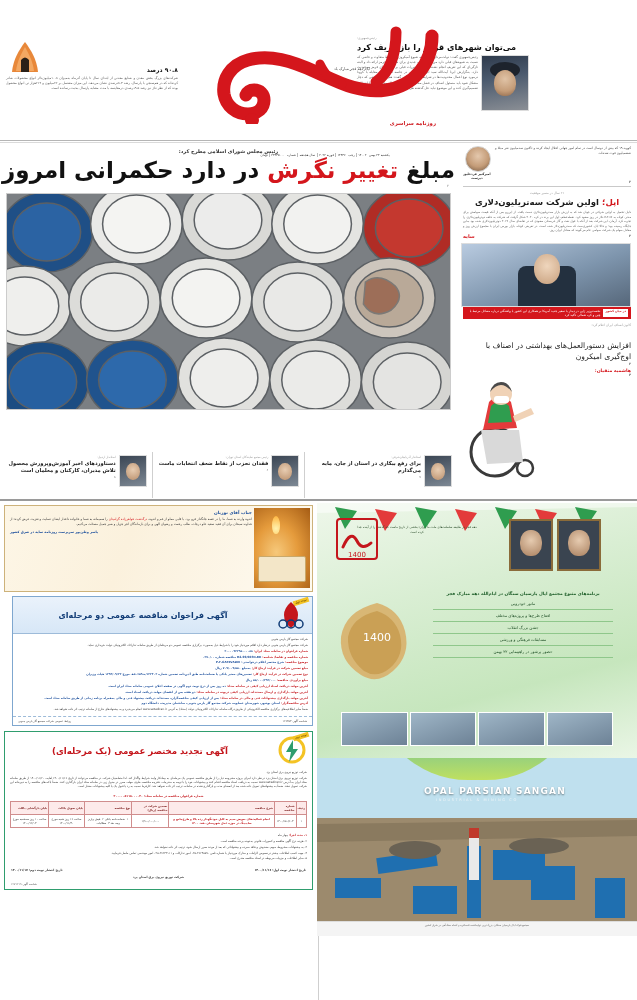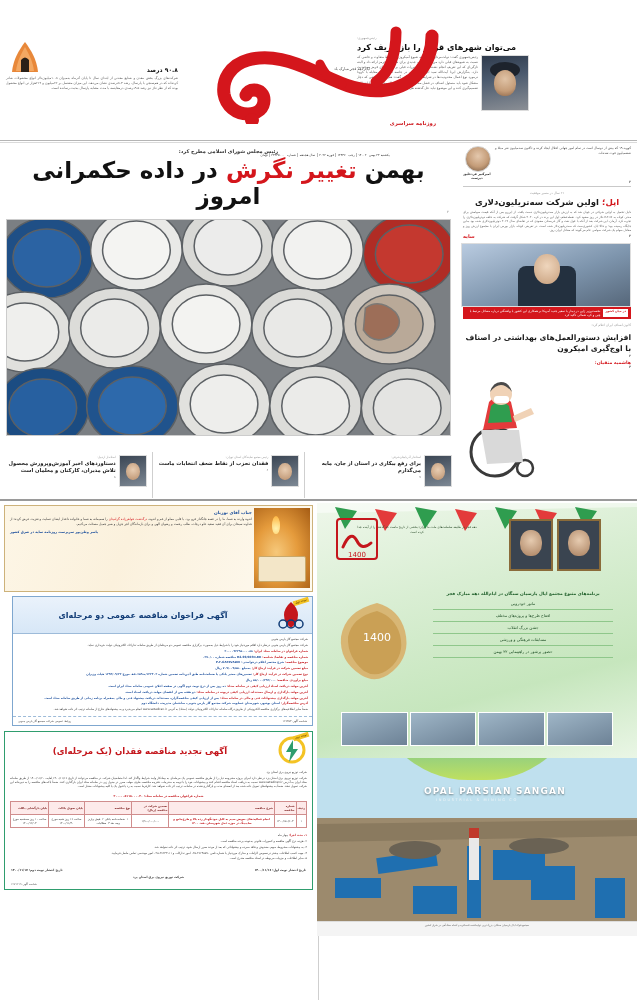--- a/index.html
+++ b/index.html
@@ -236,21 +236,21 @@
     <div class="bigphoto-l">
       <div class="suit"></div>
         <div class="face"></div>
     </div>
     <div class="redband rtl">
       <span class="tag">در میان کشور</span>
       <span>نخست‌وزیر ژاپن در دیدار با سفیر جدید آمریکا بر همکاری این کشور با واشنگتن درباره مسائل مرتبط با چین و کره شمالی تأکید کرد</span>
     </div>
 
     <div class="sec-kick" style="text-align:right;">کانون اصناف ایران اعلام کرد؛</div>
-    <div class="rtl" style="font-size:7.6px;font-weight:bold;line-height:1.35;margin-top:6px;">افزایش دستورالعمل‌های بهداشتی در اصناف با اوج‌گیری امیکرون</div>
+    <div class="rtl" style="font-size:7.6px;font-weight:normal;line-height:1.35;margin-top:14px;">افزایش دستورالعمل‌های بهداشتی در اصناف با اوج‌گیری امیکرون</div>
     <div class="pg rtl">۲</div>
 
     <div style="margin-top:2px;">
       <div class="red rtl" style="font-size:4.6px;font-weight:bold;text-align:right;padding-left:88px;">هاشمیه متقیان:</div>
       <div class="pg rtl">۳</div>
     </div>
   </div>
 
   <svg class="wheelchair" viewBox="0 0 84 108">
     <circle cx="34" cy="80" r="24" fill="none" stroke="#3a3a3a" stroke-width="3"></circle>
@@ -260,21 +260,21 @@
     <path d="M28 30 q10 -12 22 0 l6 26 l-34 2 Z" fill="#e33b3b"></path>
     <path d="M30 34 q9 -9 18 0 l3 16 l-24 1 Z" fill="#2f9d4f"></path>
     <circle cx="40" cy="22" r="11" fill="#f0d2b6"></circle>
     <path d="M29 20 q11 -14 22 0 q-3 -10 -11 -10 q-8 0 -11 10 Z" fill="#4a4a4a"></path>
     <rect x="33" y="24" width="15" height="7" rx="3" fill="#fff"></rect>
     <path d="M52 44 l18 -8 l3 6 l-19 8 Z" fill="#f0d2b6"></path>
   </svg>
 
   <div class="mcol">
     <div class="m-kick rtl">رئیس مجلس شورای اسلامی مطرح کرد:</div>
-    <div class="m-head rtl"><span>بهمن </span><span class="red">تغییر نگرش</span><span> در داده حکمرانی امروز</span></div>
+    <div class="m-head rtl"><span>مبلغ </span><span class="red">تغییر نگرش</span><span> در دارد حکمرانی امروز</span></div>
     <div class="m-pg rtl">۲</div>
 
     <div class="m-photo">
       <svg viewBox="0 0 445 215" width="100%" height="100%" preserveAspectRatio="none">
         <rect width="445" height="215" fill="#7b7f83"></rect>
         <g stroke="#5c6064" stroke-width="1.5">
           <ellipse cx="40" cy="38" rx="46" ry="40" fill="#1f4f86"></ellipse>
           <ellipse cx="40" cy="38" rx="34" ry="29" fill="#2b63a3"></ellipse>
           <ellipse cx="130" cy="30" rx="46" ry="40" fill="#e9e9e7"></ellipse>
           <ellipse cx="130" cy="30" rx="34" ry="29" fill="#f4f4f2"></ellipse>
@@ -468,21 +468,21 @@
       </div>
     </div>
 
     <div class="tender2">
       <div class="tn-corner" style="background:#f4c324;">نوبت دوم</div>
       <div class="tn2-head">
         <svg class="tn2-logo" viewBox="0 0 32 30">
           <circle cx="16" cy="14" r="12" fill="none" stroke="#f4c324" stroke-width="3"></circle>
           <path d="M17 4 L10 16 L15 16 L13 26 L22 13 L17 13 Z" fill="#2f9d6e"></path>
         </svg>
-        <div class="tn2-title rtl">آگهی تجدید مناقصه فقدان (یک مرحله‌ای)</div>
+        <div class="tn2-title rtl">آگهی تجدید مختصر عمومی (یک مرحله‌ای)</div>
       </div>
       <div class="tn2-notes">
         <p class="rtl">شرکت توزیع نیروی برق استان یزد</p>
         <p class="rtl">شرکت توزیع نیروی برق استان یزد درنظر دارد اجرای پروژه مشروحه ذیل را از طریق مناقصه عمومی یک مرحله‌ای به پیمانکار واجد شرایط واگذار کند. لذا متقاضیان شرکت در مناقصه می‌توانند از تاریخ ۱۴۰۰/۱۱/۱۶ لغایت ۱۴۰۰/۱۱/۲۰ از طریق سامانه ستاد ایران به آدرس www.setadiran.ir نسبت به دریافت اسناد مناقصه اقدام کنند و پیشنهادات خود را با توجه به مندرجات دفترچه مناقصه، ظرف مهلت مقرر در جدول زیر، در سامانه ستاد ایران بارگذاری کنند. ضمناً پاکت‌های مناقصه را به دبیرخانه این شرکت تحویل دهند. ضمناً به پیشنهادهای تحویل داده شده بعد از انقضای مدت و بارگذاری‌نشده در سامانه، ترتیب اثر داده نخواهد شد. کارفرما نسبت به رد یا قبول یک یا کلیه پیشنهادات مختار است.</p>
       </div>
       <div class="rtl ctr" style="font-size:3px;color:#c4161c;font-weight:bold;">
         <span>شماره فراخوان مناقصه در سامانه ستاد:</span>
         <span>۲۰۰۰۰۰۵۱۱۸۰۰۰۰۲۰</span>
       </div>
       <table class="tnt rtl">

